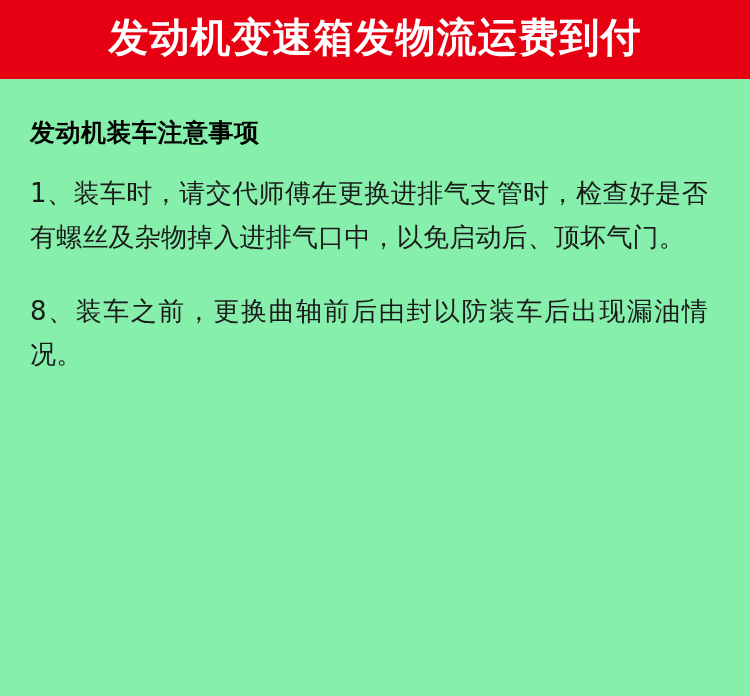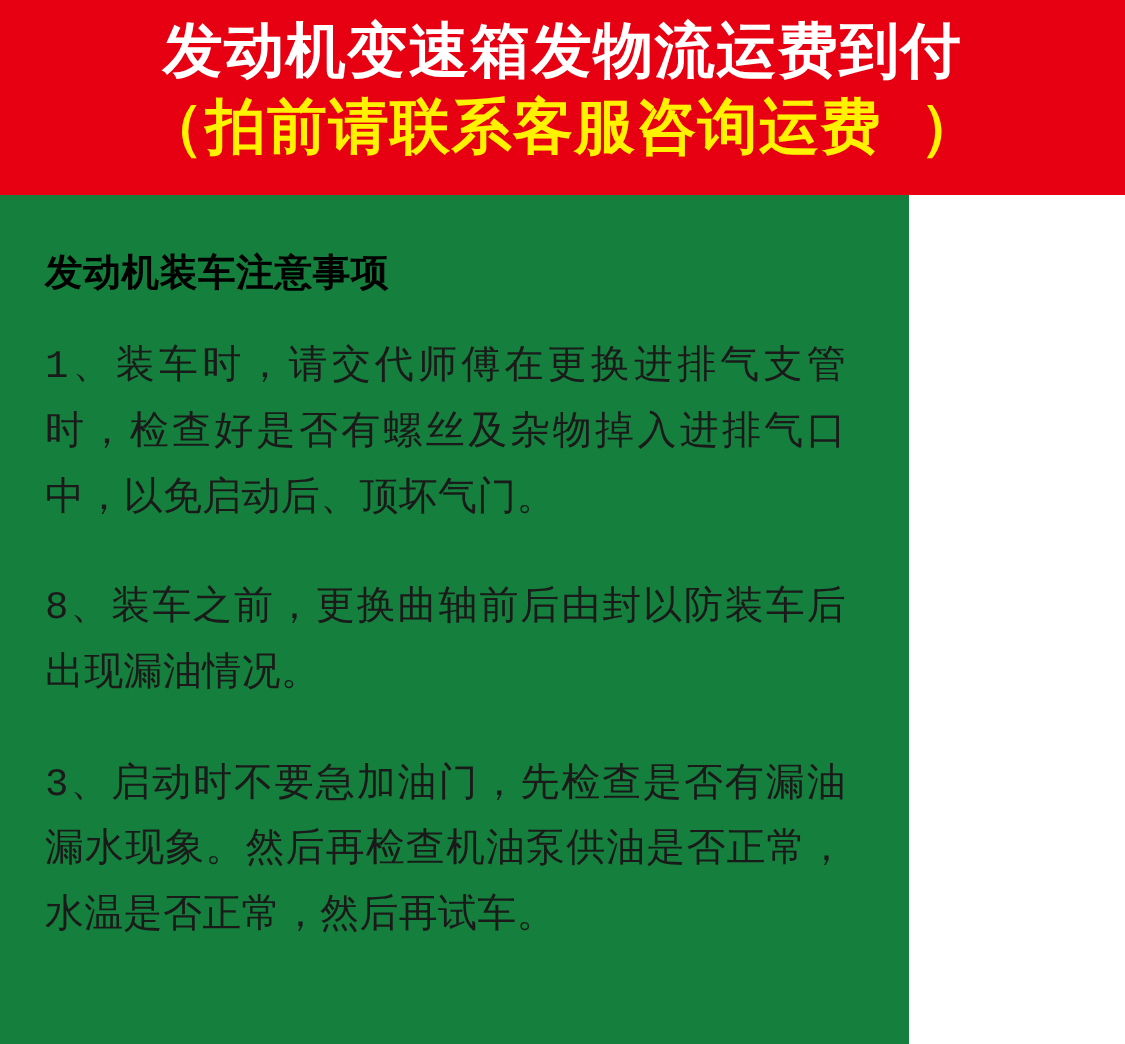--- a/index.html
+++ b/index.html
@@ -7,26 +7,25 @@
     padding: 0;
   }
   body {
     width: 750px;
     height: 696px;
     background: #ffffff;
     font-family: "DejaVu Sans", "Liberation Sans", sans-serif;
     overflow: hidden;
   }
   .page {
-    width: 606px;
+    width: 750px;
     height: 696px;
     position: relative;
-    background: #15803d;
+    background: #86efac;
     box-sizing: border-box;
-    font-family: Liberation Mono, monospace;
   }
   .banner {
     width: 750px;
     background: #e60012;
     padding: 14px 0 18px 0;
     box-sizing: border-box;
     text-align: center;
   }
   .banner-line1 {
     color: #ffffff;
@@ -69,26 +68,24 @@
     margin-bottom: 0;
   }
 </style>
 </head>
 <body>
 
 <div class="page">
 
   <div class="banner">
     <div class="banner-line1">发动机变速箱发物流运费到付</div>
-    <div class="banner-line2">（拍前请联系客服咨询运费 ）</div>
   </div>
 
   <div class="body-area">
     <div class="section-title">发动机装车注意事项</div>
 
     <div class="para">1、装车时，请交代师傅在更换进排气支管时，检查好是否有螺丝及杂物掉入进排气口中，以免启动后、顶坏气门。</div>
 
     <div class="para">8、装车之前，更换曲轴前后由封以防装车后出现漏油情况。</div>
 
-    <div class="para">3、启动时不要急加油门，先检查是否有漏油漏水现象。然后再检查机油泵供油是否正常，水温是否正常，然后再试车。</div>
   </div>
 
 </div>
 
 </body></html>

